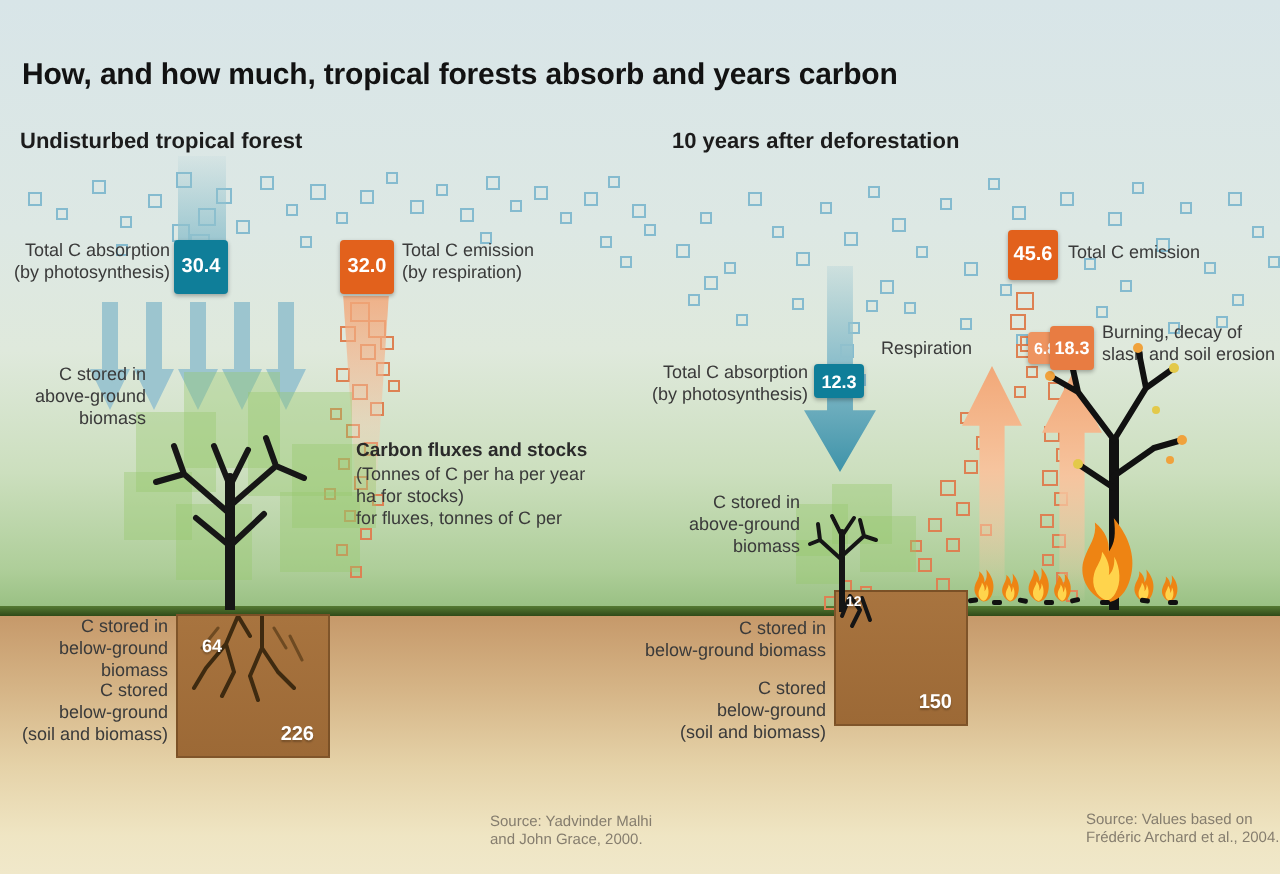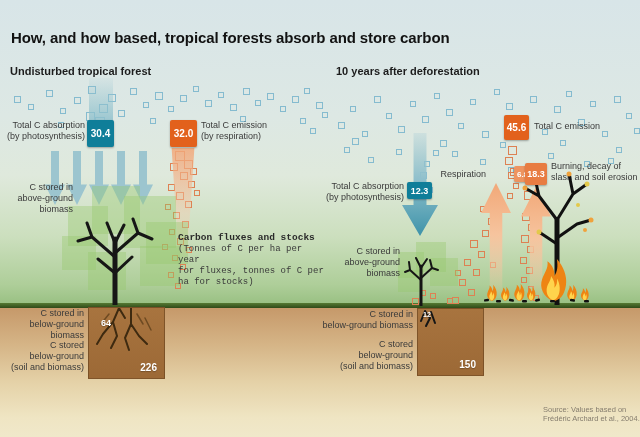--- a/index.html
+++ b/index.html
@@ -49,21 +49,21 @@
   svg{display:block;}
 </style>
 </head>
 <body>
 
 <div id="stage">
   <div class="abs" id="sky"></div>
   <div class="abs" id="groundline"></div>
   <div class="abs" id="underground"></div>
 
-  <div class="abs title z6" style="left:11px;top:29px;width:620px;">How, and how based, tropical forests absorb and store carbon</div>
+  <div class="abs title z6" style="left:11px;top:29px;width:620px;">How, and how much, tropical forests absorb and years carbon</div>
   <div class="abs heading z6" style="left:10px;top:65px;">Undisturbed tropical forest</div>
   <div class="abs heading z6" style="left:336px;top:65px;">10 years after deforestation</div>
 
   <div id="deco">
       <div class="sq blue" style="left: 14px; top: 96px; width: 5px; height: 5px;"></div>
       <div class="sq blue" style="left: 28px; top: 104px; width: 4px; height: 4px;"></div>
       <div class="sq blue" style="left: 46px; top: 90px; width: 5px; height: 5px;"></div>
       <div class="sq blue" style="left: 60px; top: 108px; width: 4px; height: 4px;"></div>
       <div class="sq blue" style="left: 74px; top: 97px; width: 5px; height: 5px;"></div>
       <div class="sq blue" style="left: 88px; top: 86px; width: 6px; height: 6px;"></div>
@@ -228,25 +228,25 @@
     <div>biomass</div>
   </div>
 
   <svg class="abs z5" style="left:60px;top:195px;" width="110" height="110" viewBox="0 0 110 110">
     <g stroke="#161616" fill="none" stroke-linecap="round">
       <path d="M55,110 L55,44" stroke-width="5"></path>
       <path d="M55,62 L32,42 M32,42 L18,46 M32,42 L27,28 M55,58 L78,38 M78,38 L92,44 M78,38 L73,24 M55,48 L47,28 M55,48 L64,30 M55,78 L38,64 M55,78 L72,62" stroke-width="3"></path>
     </g>
   </svg>
 
-  <div class="abs z5" style="left:178px;top:232px;width:150px;font-family:Liberation Mono, monospace;">
+  <div class="abs z5" style="left:178px;top:220px;width:150px;">
     <div class="legend-title">Carbon fluxes and stocks</div>
     <div class="lbl">(Tonnes of C per ha per year</div>
+    <div class="lbl">ha for stocks)</div>
     <div class="lbl">for fluxes, tonnes of C per</div>
-    <div class="lbl">ha for stocks)</div>
   </div>
 
   <div class="abs soilbox" style="left:88px;top:307px;width:75px;height:70px;">
     <svg style="position:absolute;left:0;top:0;" width="75" height="48" viewBox="0 0 75 48">
       <g stroke="#3E2A10" stroke-width="2" fill="none" stroke-linecap="round">
         <path d="M30,0 L24,14 L14,26 M24,14 L28,28 M28,28 L22,40 M42,0 L42,16 L50,28 M42,16 L36,30 M36,30 L40,42 M30,0 L36,10 M50,28 L58,36 M14,26 L8,36"></path>
       </g>
       <g stroke="#6E4A22" stroke-width="1.5" fill="none" stroke-linecap="round">
         <path d="M20,6 L12,16 M56,10 L62,22 M48,6 L54,16"></path>
       </g>
@@ -255,20 +255,24 @@
     <span class="soilval" style="right:7px;bottom:5px;font-size:10px;">226</span>
   </div>
   <div class="abs lbl r z5" style="left:0;top:308px;width:84px;">
     <div>C stored in</div>
     <div>below-ground biomass</div>
   </div>
   <div class="abs lbl r z5" style="left:0;top:340px;width:84px;">
     <div>C stored</div>
     <div>below-ground</div>
     <div>(soil and biomass)</div>
+  </div>
+  <div class="abs small z5" style="left:245px;top:406px;">
+    <div>Source: Yadvinder Malhi</div>
+    <div>and John Grace, 2000.</div>
   </div>
 
   <div class="abs vbox orange" style="left:504px;top:115px;width:25px;height:25px;font-size:10px;">45.6</div>
   <div class="abs lbl z5" style="left:534px;top:121px;">Total C emission</div>
 
   <div class="abs big-arrow" style="left:402px;top:133px;width:36px;height:103px;"></div>
   <div class="abs vbox teal" style="left:407px;top:182px;width:25px;height:17px;font-size:9px;">12.3</div>
   <div class="abs lbl r z5" style="left:285px;top:181px;width:119px;">
     <div>Total C absorption</div>
     <div>(by photosynthesis)</div>
@@ -337,21 +341,21 @@
       <path d="M21,56 L21,16" stroke-width="3"></path>
       <path d="M21,30 L10,20 M10,20 L5,22 M10,20 L9,12 M21,28 L32,18 M32,18 L38,20 M32,18 L30,10 M21,18 L16,8 M21,18 L27,9" stroke-width="2"></path>
     </g>
   </svg>
   <div class="abs lbl r z5" style="left:300px;top:246px;width:100px;">
     <div>C stored in</div>
     <div>above-ground</div>
     <div>biomass</div>
   </div>
 
-  <div class="abs soilbox" style="left:417px;top:308px;width:65px;height:66px;">
+  <div class="abs soilbox" style="left:417px;top:295px;width:65px;height:66px;">
     <svg style="position:absolute;left:0;top:0;" width="22" height="20" viewBox="0 0 22 20">
       <g stroke="#151515" stroke-width="2" fill="none" stroke-linecap="round">
         <path d="M7,2 L3,12 M7,2 L12,9 M13,3 L17,14 M12,9 L8,17"></path>
       </g>
     </svg>
     <span class="soilval" style="left:5px;top:2px;font-size:7px;">12</span>
     <span class="soilval" style="right:7px;bottom:5px;font-size:10px;">150</span>
   </div>
   <div class="abs lbl r z5" style="left:300px;top:309px;width:113px;">
     <div>C stored in</div>

